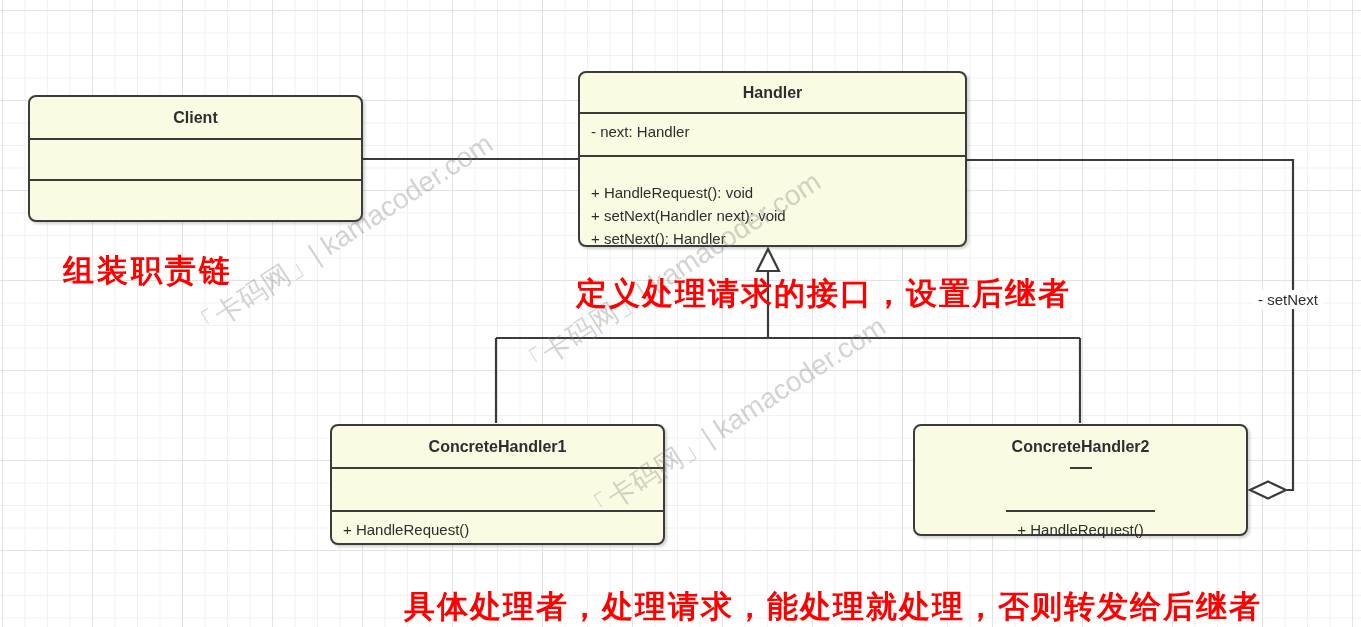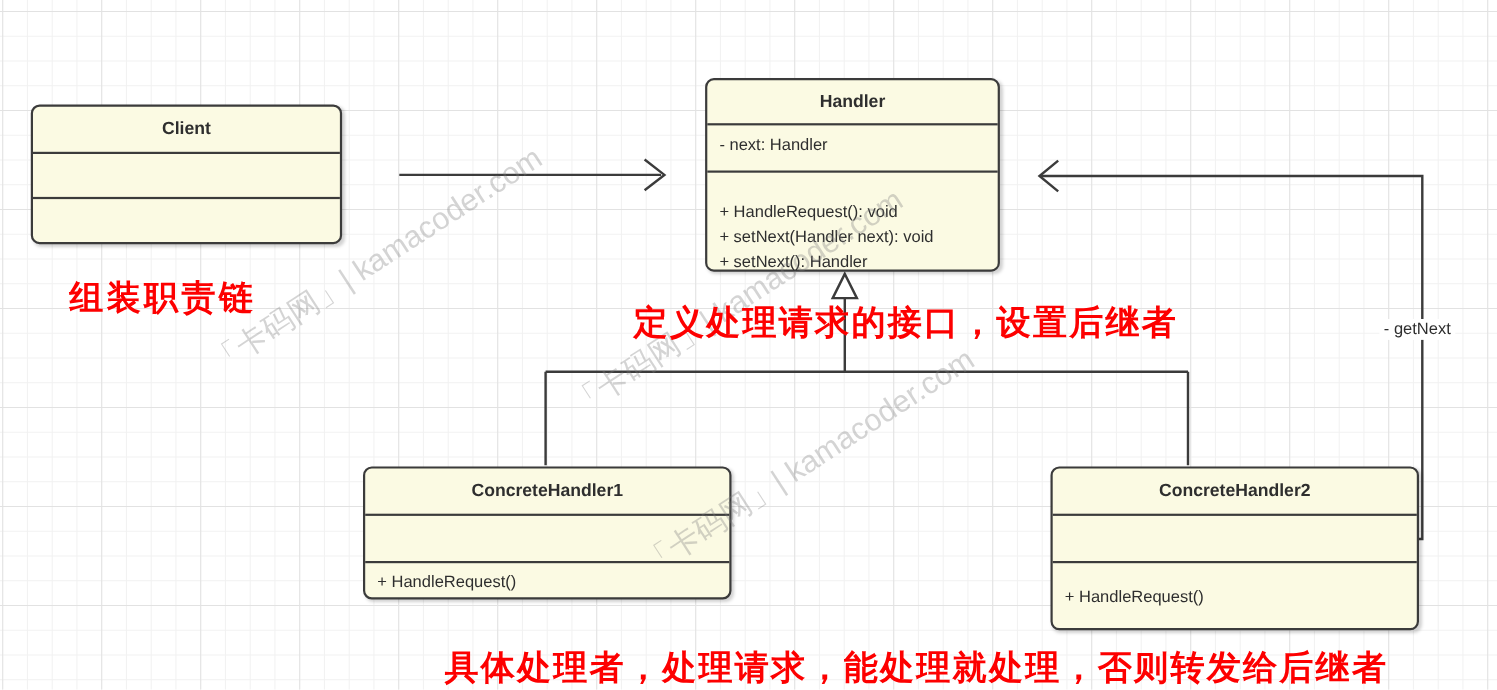--- a/index.html
+++ b/index.html
@@ -58,29 +58,29 @@
   .uml-box .compartment {
     border-top: 2px solid #3b3b3b;
     box-sizing: border-box;
     padding: 6px 11px 4px 11px;
     font-size: 15px;
   }
   .uml-box .member-line {
     line-height: 23px;
     white-space: nowrap;
   }
-  #client-box   { left: 28px;  top: 95px;  width: 283px; height: 127px; }
+  #client-box   { left: 28px;  top: 95px;  width: 335px; height: 127px; }
   #client-box .box-title { height: 41px; }
   #client-box .compartment { flex: 1 1 0; }
-  #handler-box  { left: 641px; top: 71px;  width: 268px; height: 176px; }
+  #handler-box  { left: 578px; top: 71px;  width: 389px; height: 176px; }
   #handler-box .box-title { height: 39px; }
   #handler-box .attrs { flex: 0 0 43px; display: flex; align-items: flex-start; }
   #handler-box .methods { flex: 1 1 auto; padding-top: 24px; }
   #ch1-box { left: 330px; top: 424px; width: 335px; height: 121px; }
-  #ch2-box { left: 955px; top: 424px; width: 335px; height: 149px; }
+  #ch2-box { left: 913px; top: 424px; width: 335px; height: 112px; align-items: center; }
   .concrete-box .box-title { height: 41px; }
   .concrete-box .attrs { flex: 0 0 43px; }
   .concrete-box .methods { flex: 1 1 auto; display: flex; align-items: center; }
 
   .edge-label {
     position: absolute;
     z-index: 20;
     background: #ffffff;
     color: #2e2e2e;
     font-size: 15px;
@@ -175,21 +175,21 @@
   </div>
 
   <div class="uml-box concrete-box" id="ch2-box">
     <div class="box-title">ConcreteHandler2</div>
     <div class="compartment attrs"></div>
     <div class="compartment methods">
       <div class="member-line">+ HandleRequest()</div>
     </div>
   </div>
 
-  <div class="edge-label" id="handler-edge-label">- getNext</div>
+  <div class="edge-label" id="handler-edge-label">- setNext</div>
 
   <div class="red-note" id="note-client">组装职责链</div>
   <div class="red-note" id="note-handler">定义处理请求的接口，设置后继者</div>
   <div class="red-note" id="note-concrete">具体处理者，处理请求，能处理就处理，否则转发给后继者</div>
 
   <div class="watermark" id="wm-1">「卡码网」| kamacoder.com</div>
   <div class="watermark" id="wm-2">「卡码网」| kamacoder.com</div>
   <div class="watermark" id="wm-3">「卡码网」| kamacoder.com</div>
 
 

